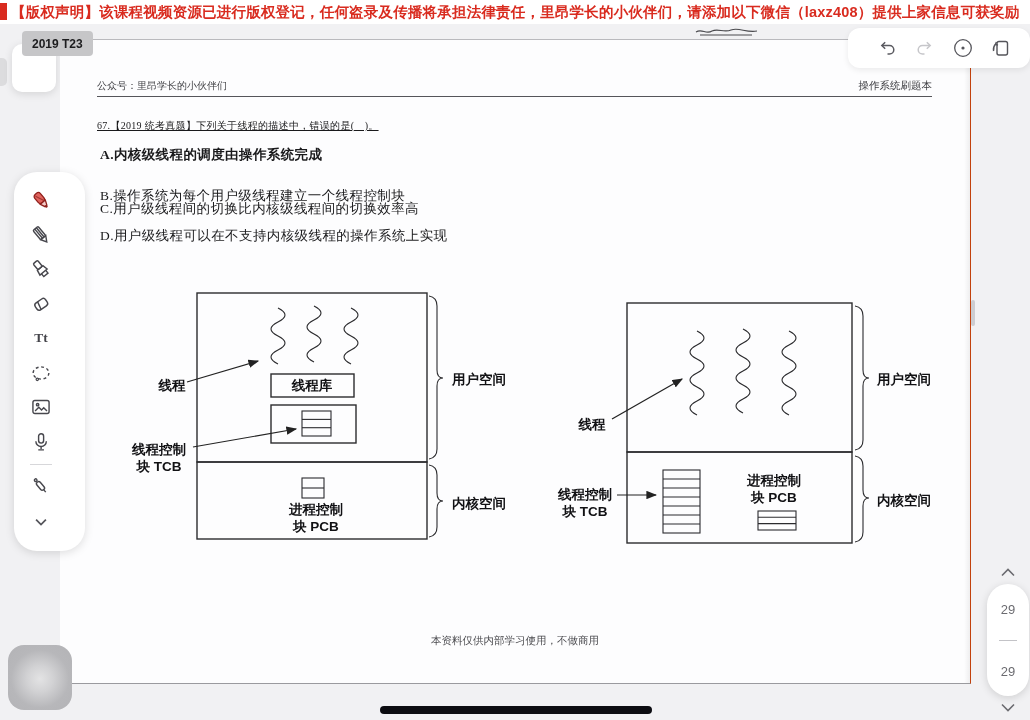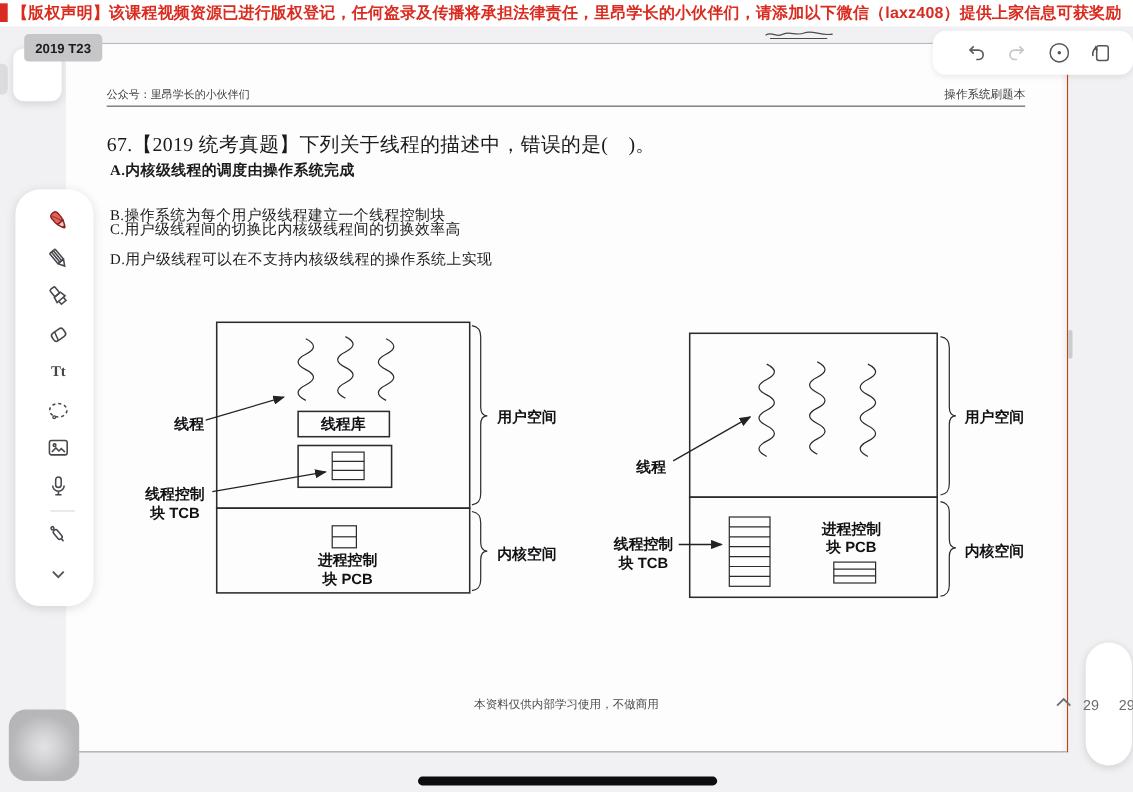--- a/index.html
+++ b/index.html
@@ -23,53 +23,53 @@
 
   
   #page{position:absolute;left:60px;top:39px;width:910px;height:643px;background:#fdfdfe;
     border-top:1px solid #b9b9bd;border-right:1px solid #c2410c;border-bottom:1px solid #9a9a9e;}
   #page .edge-shade{position:absolute;right:0;top:0;width:6px;height:100%;
     background:linear-gradient(to left, rgba(0,0,0,.06), rgba(0,0,0,0));}
   .doc-serif{font-family:"Liberation Serif","DejaVu Serif",serif;color:#1a1a1c;}
   #hdr-left{position:absolute;left:37px;top:39px;font-size:10px;color:#3c3c40;}
   #hdr-right{position:absolute;right:38px;top:39px;font-size:10.5px;color:#3c3c40;}
   #hdr-rule{position:absolute;left:37px;right:38px;top:56px;border-top:1px solid #55555a;}
-  #question{position:absolute;left:37px;top:79px;font-size:18px;letter-spacing:.3px;}
+  #question{position:absolute;left:37px;top:79px;font-size:10px;letter-spacing:.3px;text-decoration:underline;}
   .opt{position:absolute;left:40px;font-size:13.5px;letter-spacing:.4px;}
   #opt-a{top:106px;font-weight:bold;} #opt-b{top:133px;margin-top:14px;} #opt-c{top:160px;} #opt-d{top:187px;}
   #footer-note{position:absolute;left:0;right:0;top:594px;text-align:center;
     font-size:10.5px;color:#4a4a4e;}
 
   
   #figure{position:absolute;left:0;top:0;width:1030px;height:720px;pointer-events:none;}
   #figure .box{fill:none;stroke:#2b2b2e;stroke-width:1.4;}
   #figure .thin{fill:none;stroke:#2b2b2e;stroke-width:1.1;}
   #figure .lbl{font-family:"Liberation Sans","DejaVu Sans",sans-serif;font-size:13.5px;
     font-weight:600;fill:#111114;}
   #figure .arrow{stroke:#222;stroke-width:1.2;fill:none;}
 
   
   #tools{position:absolute;left:14px;top:172px;width:54px;background:#fff;border-radius:23px;
-    box-shadow:0 2px 10px rgba(0,0,0,.13);display:flex;flex-direction:column;align-items:flex-end;
+    box-shadow:0 2px 10px rgba(0,0,0,.13);display:flex;flex-direction:column;align-items:center;
     padding:13px 17px 10px 0;}
   .tool{width:30px;height:30px;margin-bottom:4.5px;display:flex;align-items:center;justify-content:center;}
   .tool svg{display:block;}
   #tools .divider{width:22px;border-top:1px solid #d7d7da;margin:3px 0 7px 0;}
   .tt{font-size:13.5px;font-weight:bold;color:#45454b;font-family:"Liberation Serif",serif;}
 
   
   #top-actions{position:absolute;left:848px;top:28px;width:182px;height:40px;border-radius:12px;
     background:#fff;box-shadow:0 2px 6px rgba(0,0,0,.08);display:flex;align-items:center;
     justify-content:flex-end;gap:16px;padding-right:18px;box-sizing:border-box;}
   .ta{width:22px;height:22px;display:flex;align-items:center;justify-content:center;}
 
   
   #page-nav{position:absolute;left:987px;top:584px;width:42px;height:112px;background:#fff;
-    border-radius:21px;box-shadow:0 2px 8px rgba(0,0,0,.14);display:flex;flex-direction:row;
-    align-items:center;justify-content:center;gap:9px;}
+    border-radius:21px;box-shadow:0 2px 8px rgba(0,0,0,.14);display:flex;flex-direction:column;
+    align-items:center;justify-content:center;gap:20px;}
   #page-nav .num{font-size:13px;color:#6b6b70;}
   #page-nav .nav-div{width:18px;border-top:1px solid #c3c3c7;margin:3px 0;}
 
   
   #scroll-thumb{position:absolute;left:971px;top:300px;width:4px;height:26px;background:#cdcdd1;border-radius:2px;}
 
   
   #pointer-widget{position:absolute;left:8px;top:645px;width:64px;height:65px;border-radius:16px;
     background:radial-gradient(circle at 50% 52%, #e3e3e4 0%, #d2d2d4 28%, #b7b7ba 62%, #b3b3b6 100%);}
   #home-indicator{position:absolute;left:380px;top:706px;width:272px;height:8px;background:#0c0c11;border-radius:4px;}

